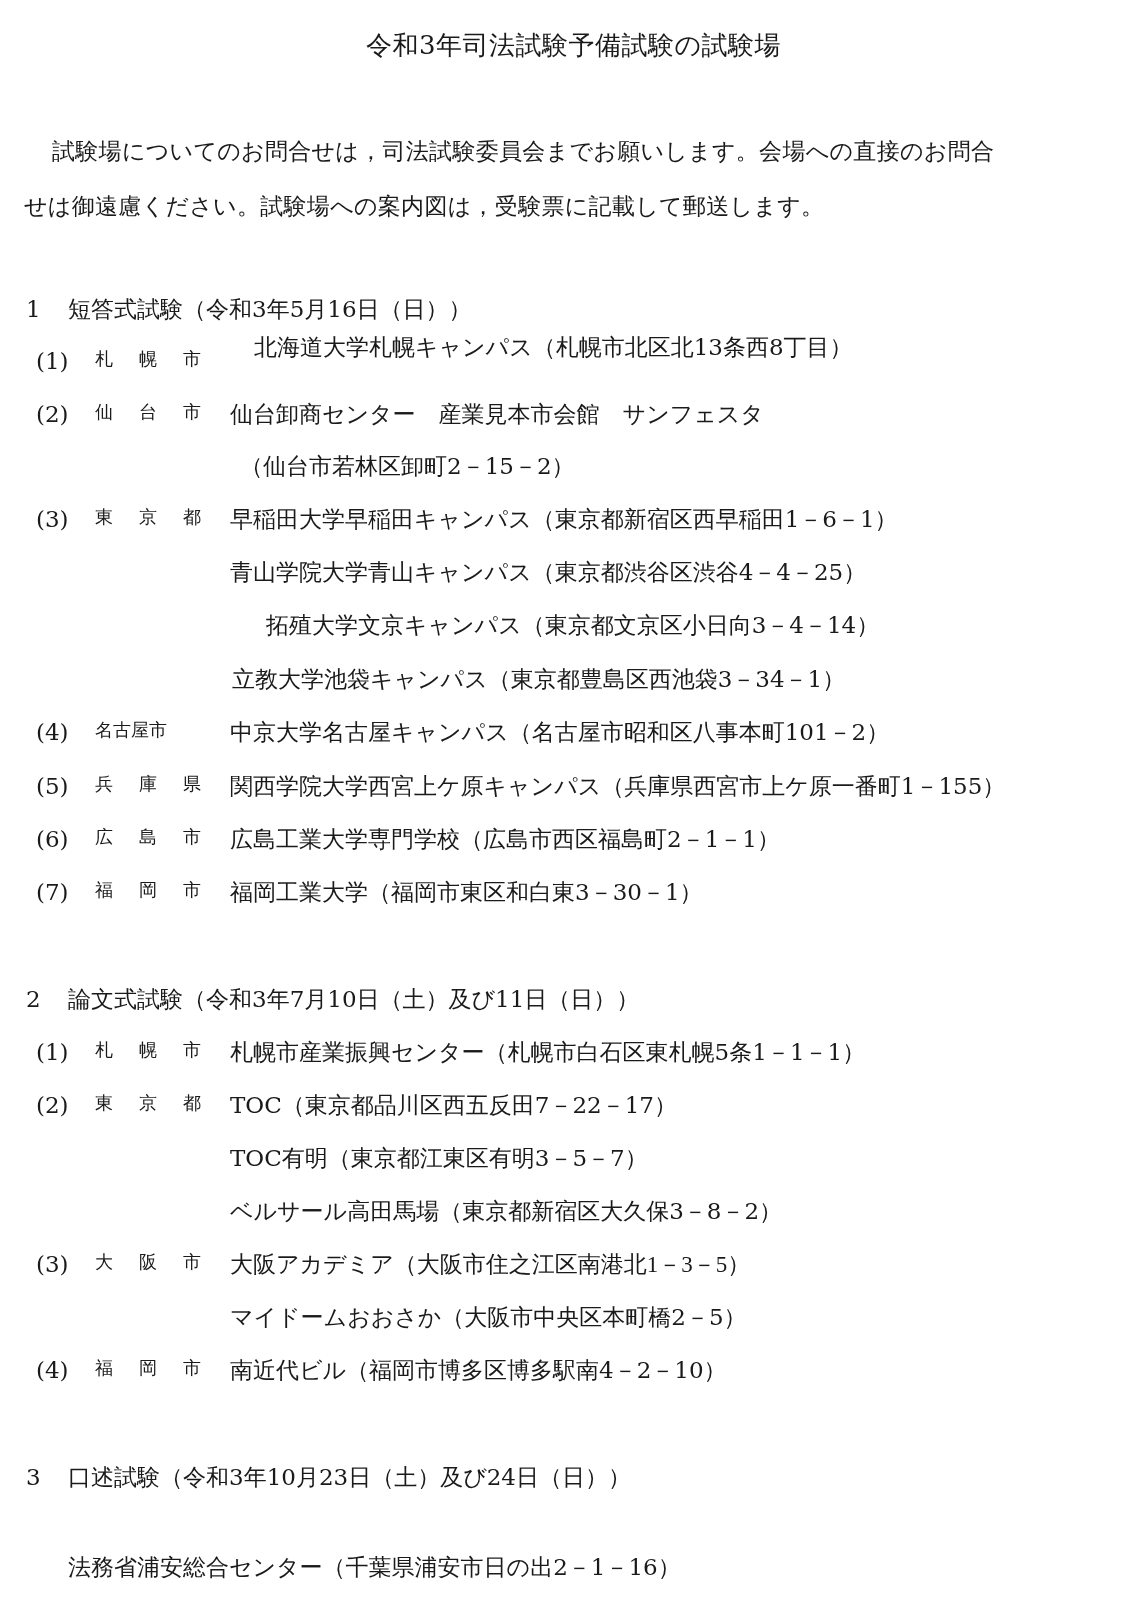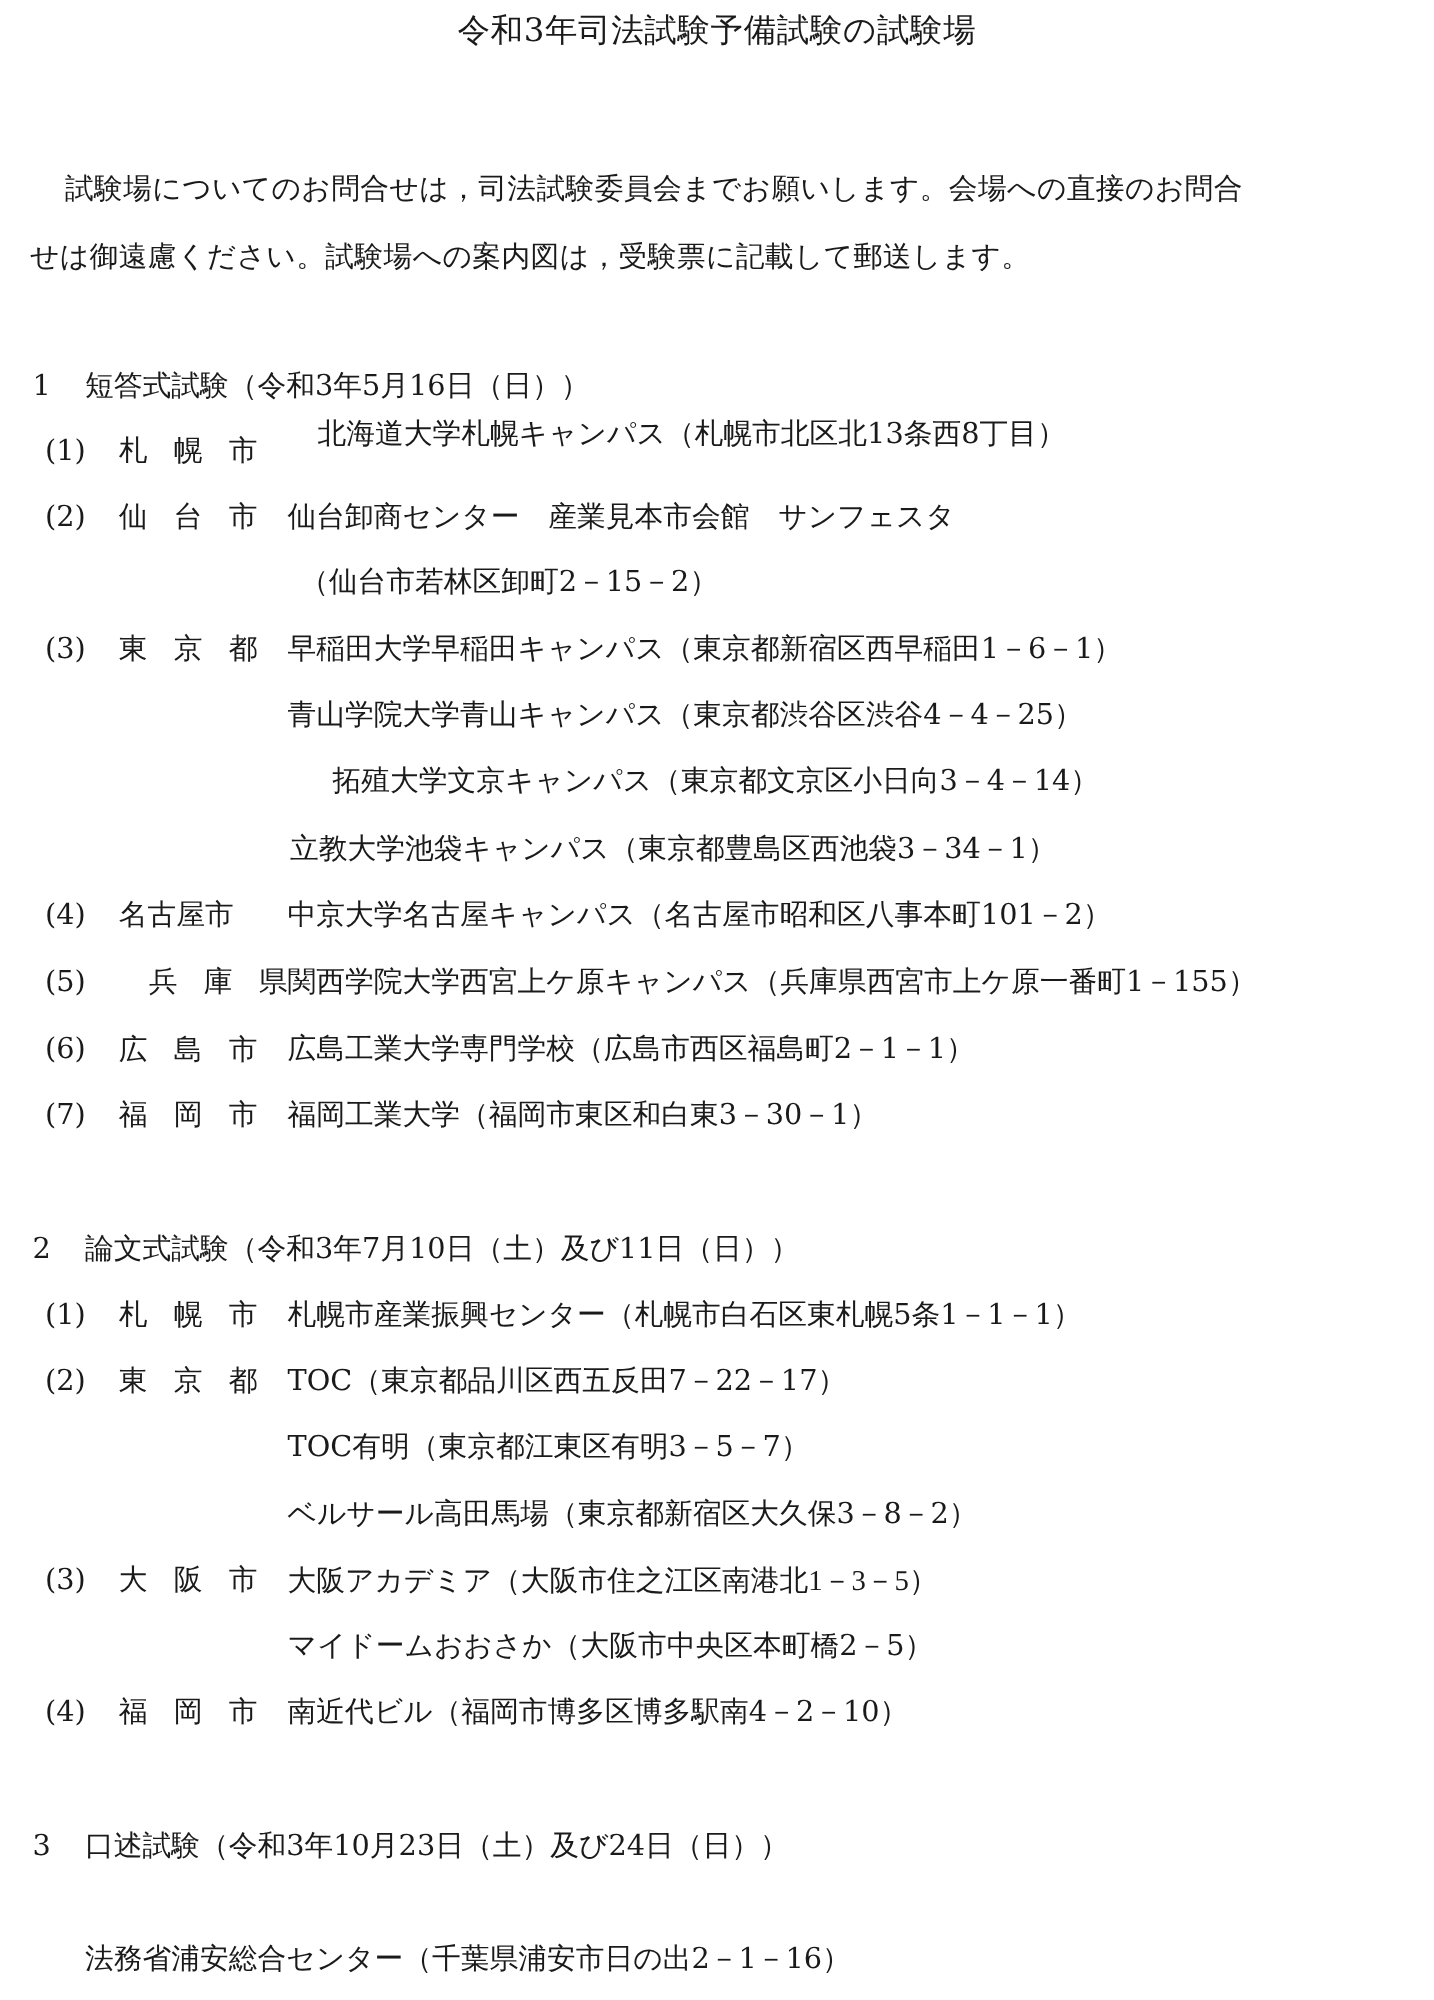--- a/index.html
+++ b/index.html
@@ -2,25 +2,25 @@
 <html><head>
 <meta charset="utf-8">
 <style>
   html, body { margin: 0; padding: 0; background: #ffffff; }
   body {
     width: 1147px; height: 1600px; position: relative; overflow: hidden;
     font-family: "DejaVu Serif", "Liberation Serif", serif;
     color: #1a1a1a;
   }
   .abs { position: absolute; white-space: nowrap; line-height: 1; }
-  .title { font-size: 26px; left: 0; width: 1147px; text-align: center; top: 12px; letter-spacing: 0.5px; }
+  .title { font-size: 26px; left: 0; width: 1147px; text-align: center; top: 32px; letter-spacing: 0.5px; }
   .para { font-size: 23px; letter-spacing: 0.3px; }
   .txt { font-size: 23px; }
   .num { font-size: 23px; }
-  .city { font-size: 23px; letter-spacing: 0; }
+  .city { font-size: 18px; letter-spacing: 0; }
   .city-spaced span { display: inline-block; width: 44px; text-align: left; }
 </style>
 </head>
 <body>
 
 <div>
 
   <div class="abs title">令和3年司法試験予備試験の試験場</div>
 
   <div class="abs para" style="left:52px; top:140px;">試験場についてのお問合せは，司法試験委員会までお願いします。会場への直接のお問合</div>
@@ -44,21 +44,21 @@
     <div class="abs txt" style="left:230px; top:508px;">早稲田大学早稲田キャンパス（東京都新宿区西早稲田1－6－1）</div>
     <div class="abs txt" style="left:230px; top:561px;">青山学院大学青山キャンパス（東京都渋谷区渋谷4－4－25）</div>
     <div class="abs txt" style="left:232px; top:614px;margin-left:34px;">拓殖大学文京キャンパス（東京都文京区小日向3－4－14）</div>
     <div class="abs txt" style="left:232px; top:668px;text-align:right;">立教大学池袋キャンパス（東京都豊島区西池袋3－34－1）</div>
 
     <div class="abs num" style="left:36px; top:721px;">(4)</div>
     <div class="abs city" style="left:95px; top:721px;">名古屋市</div>
     <div class="abs txt" style="left:230px; top:721px;">中京大学名古屋キャンパス（名古屋市昭和区八事本町101－2）</div>
 
     <div class="abs num" style="left:36px; top:775px;">(5)</div>
-    <div class="abs city city-spaced" style="left:95px; top:775px;margin-left:24px;"><span>兵</span><span>庫</span><span>県</span></div>
+    <div class="abs city city-spaced" style="left:95px; top:775px;"><span>兵</span><span>庫</span><span>県</span></div>
     <div class="abs txt" style="left:230px; top:775px;">関西学院大学西宮上ケ原キャンパス（兵庫県西宮市上ケ原一番町1－155）</div>
 
     <div class="abs num" style="left:36px; top:828px;">(6)</div>
     <div class="abs city city-spaced" style="left:95px; top:828px;font-family:Liberation Serif, serif;"><span>広</span><span>島</span><span>市</span></div>
     <div class="abs txt" style="left:230px; top:828px;">広島工業大学専門学校（広島市西区福島町2－1－1）</div>
 
     <div class="abs num" style="left:36px; top:881px;">(7)</div>
     <div class="abs city city-spaced" style="left:95px; top:881px;"><span>福</span><span>岡</span><span>市</span></div>
     <div class="abs txt" style="left:230px; top:881px;">福岡工業大学（福岡市東区和白東3－30－1）</div>
   </div>

